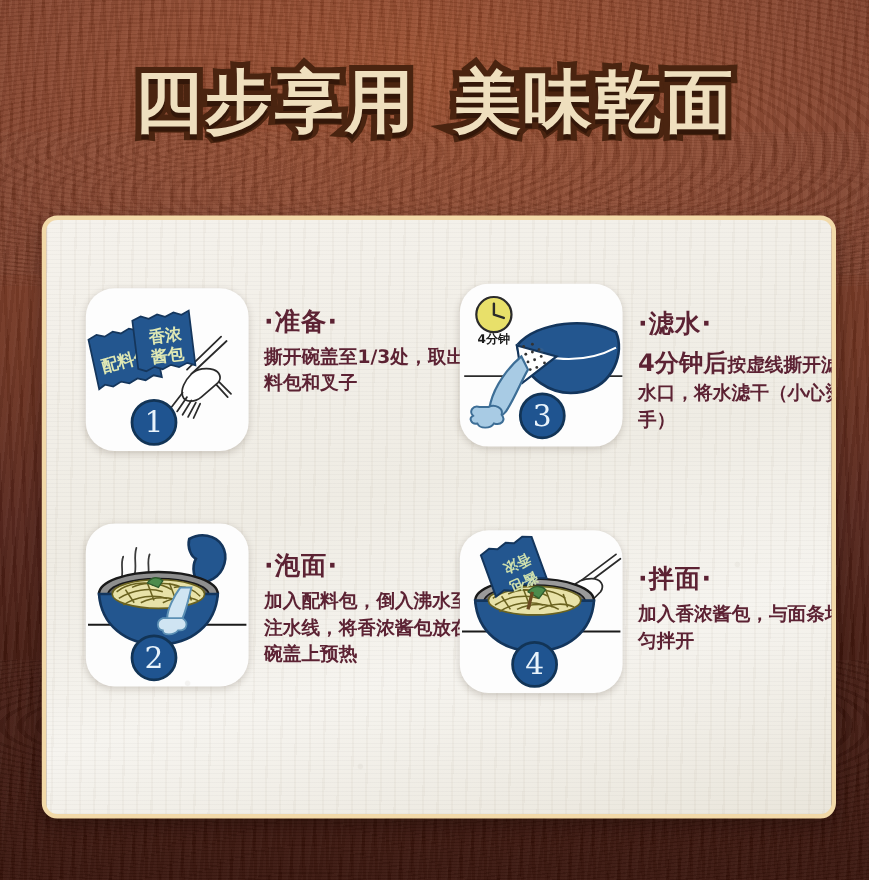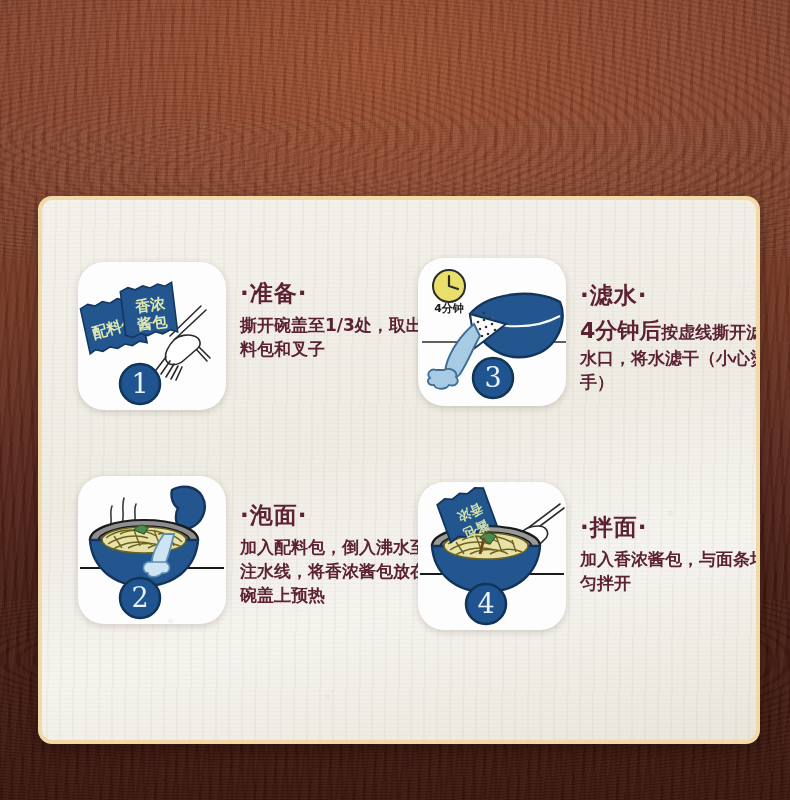--- a/index.html
+++ b/index.html
@@ -90,20 +90,23 @@
 </style>
 </head>
 <body>
 
 <div id="poster">
 
   <div class="grain g1"></div>
   <div class="grain g2"></div>
   <div class="grain g3"></div>
 
+  <div id="title">
+    <span class="seg">四步享用</span><span class="gap"></span><span class="seg">美味乾面</span>
+  </div>
 
   <div id="card">
 
     <div class="step s1">
       <div class="icon-box">
         <svg viewBox="0 0 148 148">
 
           <g fill="none" stroke="#2b2b2b" stroke-width="1.6" stroke-linecap="round">
             <path d="M128 48 L96 78"></path>
             <path d="M123 44 L92 74"></path>

